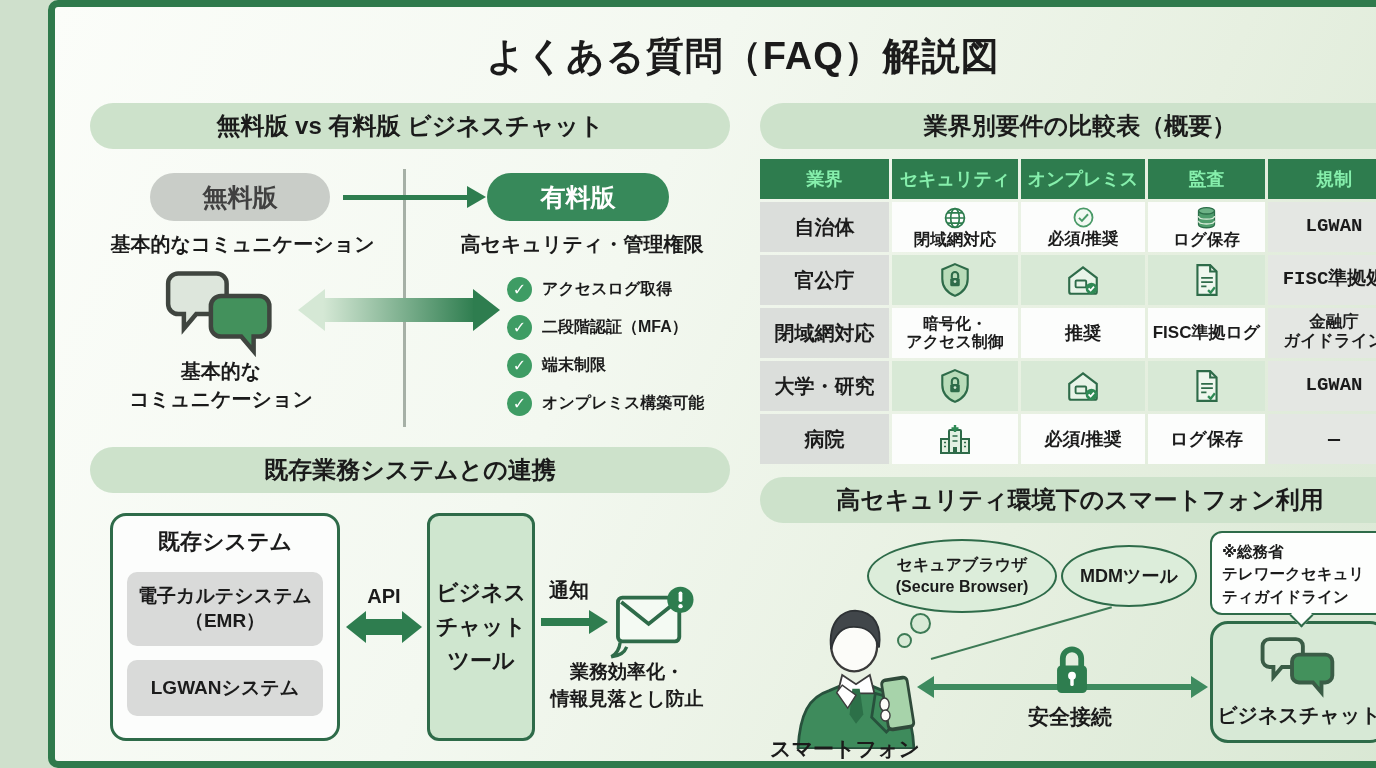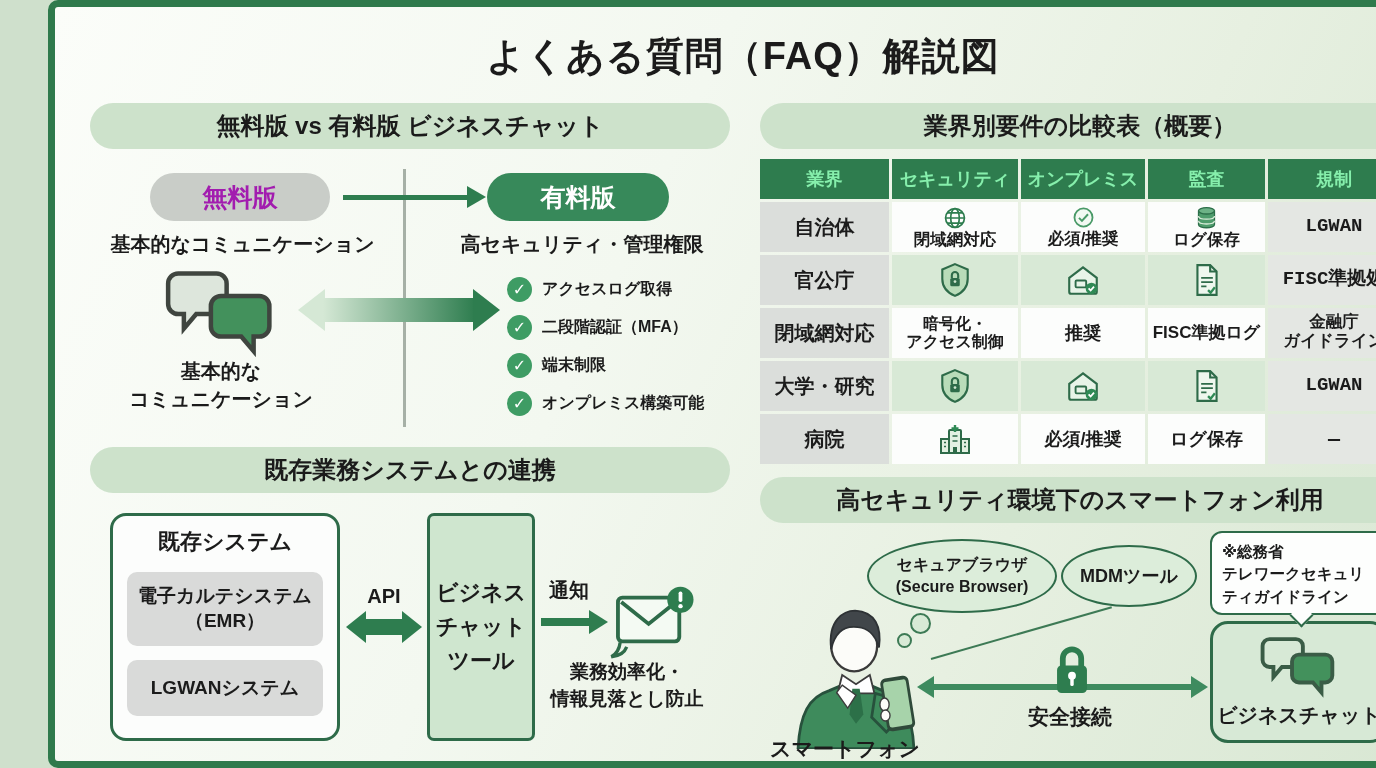--- a/index.html
+++ b/index.html
@@ -9,21 +9,21 @@
     background:linear-gradient(115deg,#fbfdf9 0%,#f3f8f0 40%,#e7f0e1 70%,#d8e7d3 100%);
     font-family:"Liberation Sans","DejaVu Sans",sans-serif;color:#1b1b1b;margin-left:48px;
   }
   .abs{position:absolute;}
   .ctr{display:flex;align-items:center;justify-content:center;text-align:center;}
   .col{display:flex;flex-direction:column;align-items:center;justify-content:center;text-align:center;}
   .title{left:0;top:20px;width:1376px;height:58px;font-size:38px;font-weight:800;letter-spacing:1px;}
   .secpill{height:46px;background:#cde2cb;border-radius:23px;font-size:24px;font-weight:800;}
   
   .pill{height:48px;border-radius:24px;font-size:25px;font-weight:800;}
-  .pill.gray{background:#c9cdc8;color:#a21caf;}
+  .pill.gray{background:#c9cdc8;color:#404040;}
   .pill.green{background:#37895a;color:#ffffff;}
   .subt{font-size:20px;font-weight:800;}
   .divider{width:3px;background:#a6b0a6;}
   
   .bar{background:#2e7d4f;}
   .tri-r{width:0;height:0;border-style:solid;border-color:transparent;}
   
   .chk{display:flex;align-items:center;gap:10px;}
   .chk .dot{width:25px;height:25px;border-radius:50%;background:#3e9c64;color:#fff;
     display:flex;align-items:center;justify-content:center;font-size:16px;font-weight:800;flex:0 0 auto;}
@@ -238,21 +238,21 @@
     </div>
     <div class="gray-box ctr" style="margin:14px 14px 0;height:56px;">LGWANシステム</div>
   </div>
 
   <div class="abs small-lab ctr" style="left:293px;top:578px;width:72px;">API</div>
 
   <div class="abs tri-r" style="left:291px;top:604px;border-width:16px 20px 16px 0;border-right-color:#2e7d4f;"></div>
   <div class="abs bar" style="left:309px;top:612px;width:40px;height:16px;"></div>
   <div class="abs tri-r" style="left:347px;top:604px;border-width:16px 0 16px 20px;border-left-color:#2e7d4f;"></div>
 
-  <div class="abs green-box col" style="left:372px;top:506px;width:108px;height:228px;border-radius:7px;">
+  <div class="abs green-box col" style="left:372px;top:506px;width:108px;height:228px;">
     <span>ビジネス</span>
     <span>チャット</span>
     <span>ツール</span>
   </div>
 
   <div class="abs small-lab ctr" style="left:482px;top:570px;width:64px;">通知</div>
   <div class="abs bar" style="left:486px;top:611px;width:50px;height:8px;"></div>
   <div class="abs tri-r" style="left:534px;top:603px;border-width:12px 0 12px 19px;border-left-color:#2e7d4f;"></div>
 
   <div class="abs" style="left:552px;top:578px;width:92px;height:80px;">

